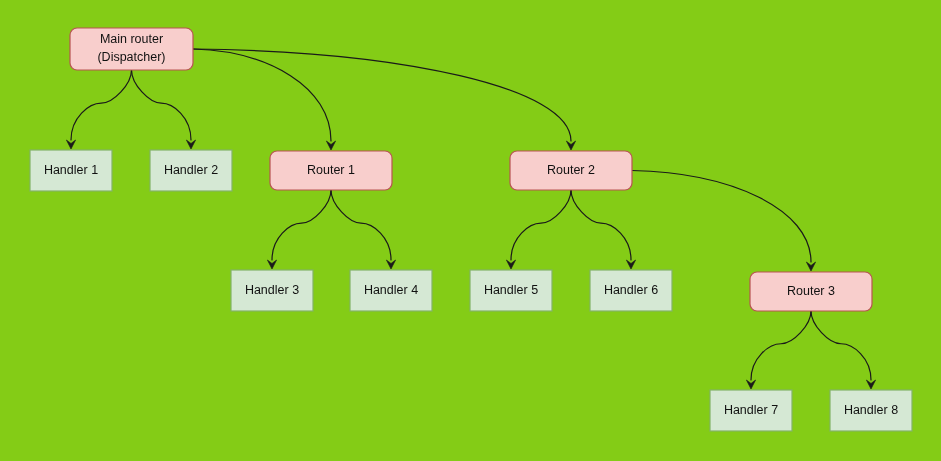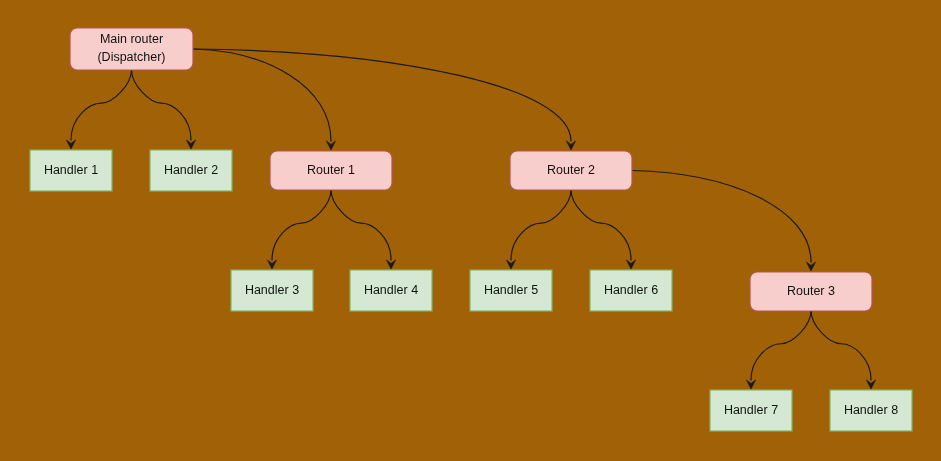--- a/index.html
+++ b/index.html
@@ -10,21 +10,21 @@
   body {
     width: 941px;
     height: 461px;
     overflow: hidden;
     font-family: "Liberation Sans", sans-serif;
   }
   #diagram-canvas {
     position: relative;
     width: 941px;
     height: 461px;
-    background: #a16207;
+    background: #84cc16;
   }
   svg.diagram-svg {
     position: absolute;
     left: 0;
     top: 0;
     width: 941px;
     height: 461px;
   }
   .edge-path {
     fill: none;

